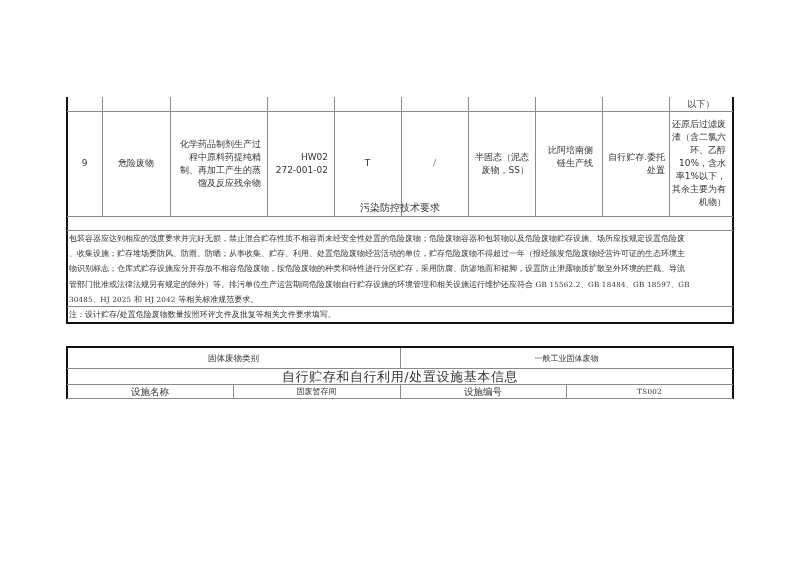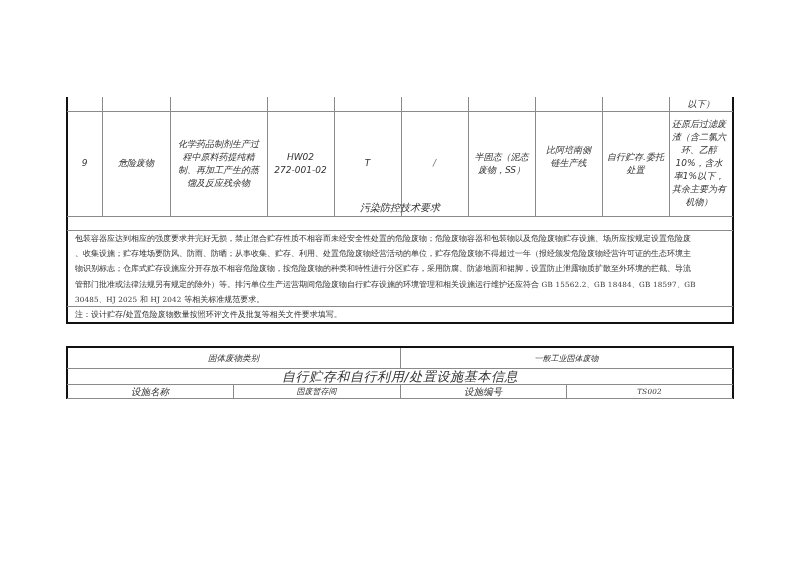--- a/index.html
+++ b/index.html
@@ -2,30 +2,30 @@
 <html><head>
 <meta charset="utf-8">
 <style>
   html, body { margin: 0; padding: 0; }
   body {
     width: 800px; height: 565px; background: #ffffff; position: relative; overflow: hidden;
     font-family: "DejaVu Sans", sans-serif; color: #222;
   }
   .cell {
     position: absolute; box-sizing: border-box;
-    display: flex; align-items: center; justify-content: center; text-align: center;
-    font-size: 9px; line-height: 13px; color: #333; font-style: italic;
+    display: flex; align-items: center; justify-content: center; text-align: right;
+    font-size: 9px; line-height: 13px; color: #333;
   }
   .vline { position: absolute; width: 1px; background: #8a8a8a; }
   .hline { position: absolute; height: 1px; background: #8a8a8a; }
   .thick-v { position: absolute; width: 2px; background: #111; }
   .thick-h { position: absolute; height: 2px; background: #111; }
   .txt-block {
     position: absolute; box-sizing: border-box; font-size: 8px; line-height: 15.2px; color: #333;
-    white-space: nowrap; overflow: hidden; padding-left: 8px;
+    white-space: nowrap; overflow: hidden; padding-left: 2px;
   }
   .mono { font-family: "DejaVu Serif", serif; font-size: 7.2px; letter-spacing: 0.2px; }
 </style>
 </head>
 <body>
 
 <div>
 
   <div class="thick-v" style="left:66px; top:97px; height:227px;"></div>
   <div class="thick-v" style="left:732px; top:97px; height:227px;"></div>

